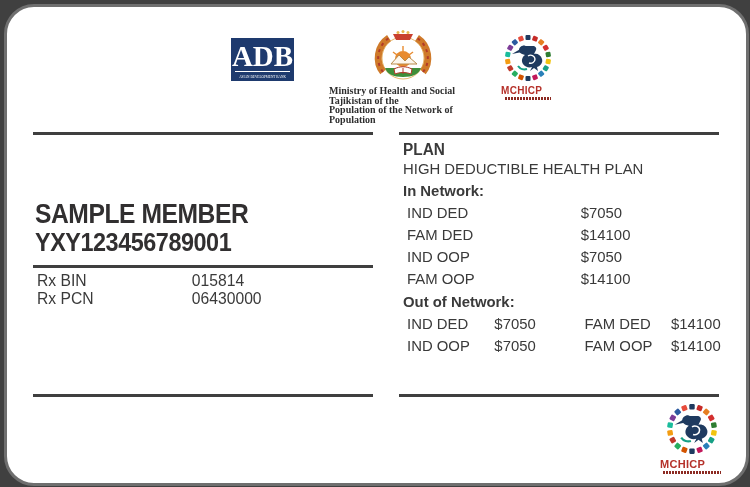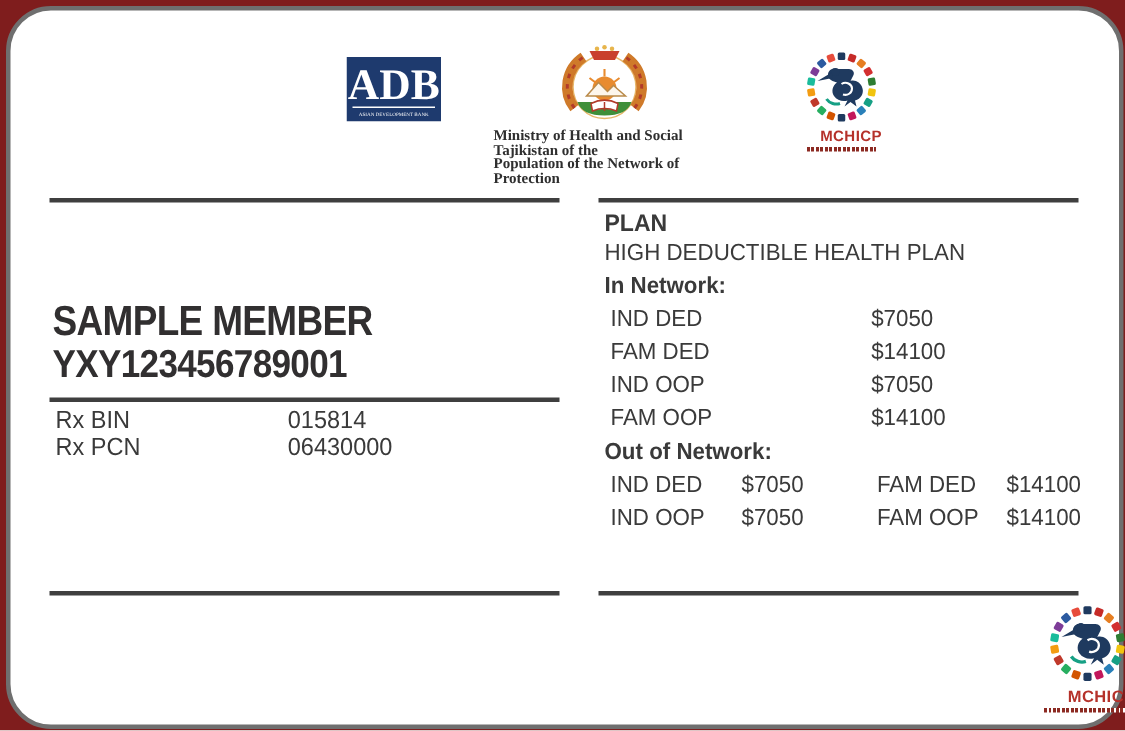--- a/index.html
+++ b/index.html
@@ -1,28 +1,28 @@
 <!DOCTYPE html>
 <html><head>
 <meta charset="utf-8">
 <style>
   html,body{margin:0;padding:0;background:#fff;}
-  .stage{position:relative;width:750px;height:487px;background:#7f1d1d;overflow:hidden;
+  .stage{position:relative;width:750px;height:487px;background:#404040;overflow:hidden;
          font-family:"Liberation Sans", sans-serif;color:#3a3a3a;}
   .card{position:absolute;left:4px;top:4px;width:739px;height:476px;
         border:3px solid #6f6f6f;border-radius:30px;background:#fff;}
   .abs{position:absolute;}
   .divider{position:absolute;height:3px;background:#3f3f3f;}
   
   .adb-logo{left:224px;top:31px;width:63px;height:43px;}
   .emblem{left:360px;top:21px;width:72px;height:58px;}
   .ministry{left:322px;top:79px;width:146px;text-align:left;
             font-family:"Liberation Serif", serif;font-weight:bold;
             font-size:10px;line-height:9.6px;color:#2e2e2e;}
-  .mchicp{position:absolute;text-align:right;margin-left:33px;}
+  .mchicp{position:absolute;text-align:left;}
   .mchicp-top{left:494px;top:27px;width:54px;}
   .mchicp-bottom{left:653px;top:396px;width:64px;}
   .mchicp .label{font-weight:bold;color:#b5312a;letter-spacing:.3px;}
   .mchicp-top .label{font-size:10px;margin-top:-1px;}
   .mchicp-bottom .label{font-size:11px;margin-top:-1px;}
   .tagline{height:2.5px;margin:1px auto 0;
            background:repeating-linear-gradient(90deg,#8c2a22 0 2px,#fff 2px 3px);}
   
   .member-name{left:28px;top:191px;font-size:28px;font-weight:bold;white-space:nowrap;
                transform:scaleX(.88);transform-origin:left;letter-spacing:-.5px;color:#312f30;}
@@ -91,21 +91,21 @@
     </svg>
 
     <svg class="abs emblem" viewBox="0 0 72 58">
       <use href="#emblem-sym"></use>
     </svg>
 
     <div class="abs ministry">
       <div>Ministry of Health and Social</div>
       <div>Tajikistan of the</div>
       <div>Population of the Network of</div>
-      <div>Protection</div>
+      <div>Population</div>
     </div>
 
     <div class="mchicp mchicp-top">
       <svg class="mchicp-svg" width="54" height="48" viewBox="0 0 48 48">
         <g class="ring">
             <rect x="21.5" y="1" width="5" height="5" rx="1" fill="#1f3a5f" transform="rotate(0 24 3.5)"></rect>
             <rect x="28.51141293817621" y="2.2363012738888806" width="5" height="5" rx="1" fill="#c62b28" transform="rotate(20 31.01141293817621 4.736301273888881)"></rect>
             <rect x="34.677145998574055" y="5.796088916060951" width="5" height="5" rx="1" fill="#e67e22" transform="rotate(40 37.177145998574055 8.29608891606095)"></rect>
             <rect x="39.253520777580995" y="11.250000000000002" width="5" height="5" rx="1" fill="#d32f2f" transform="rotate(60 41.753520777580995 13.750000000000002)"></rect>
             <rect x="41.68855893675027" y="17.940212357827928" width="5" height="5" rx="1" fill="#2e7d32" transform="rotate(80 44.18855893675027 20.440212357827928)"></rect>

